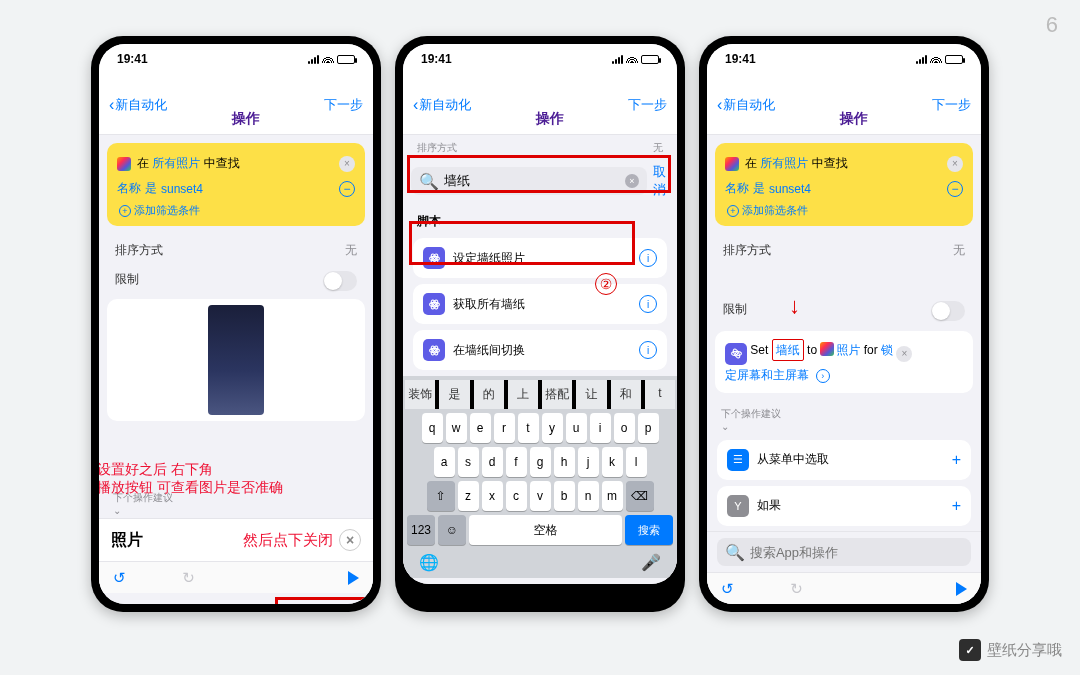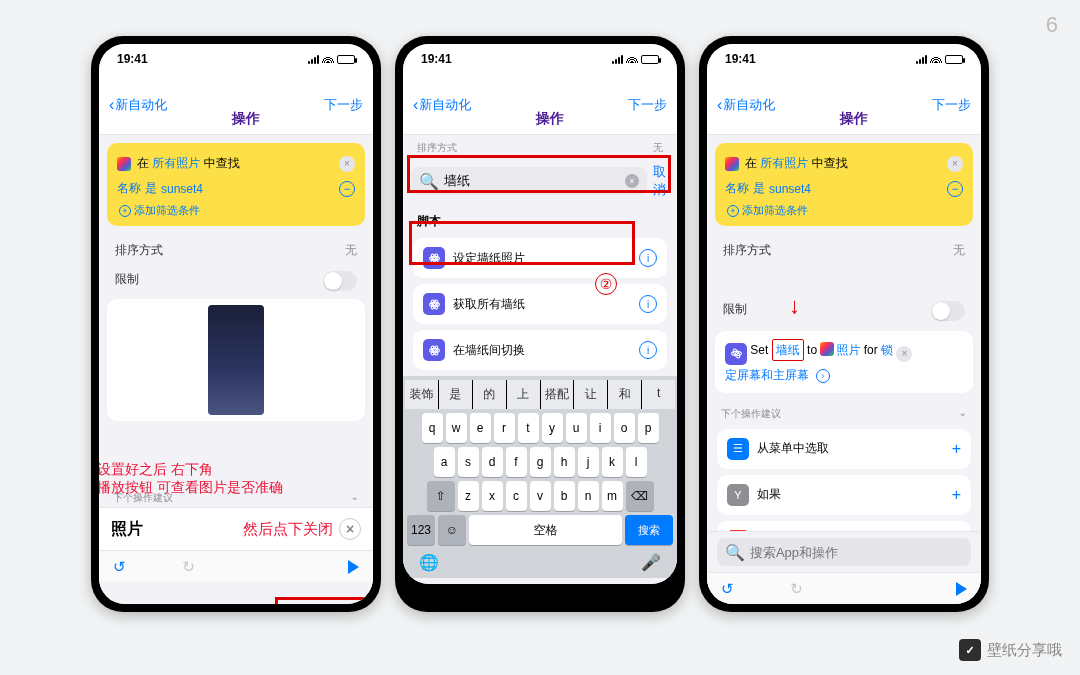--- a/index.html
+++ b/index.html
@@ -119,34 +119,34 @@
   .appicon.red{ background:#ff3b30;}
   .appicon svg { width:13px; height:13px;}
   .info { margin-left:auto; width:18px;height:18px;border-radius:50%;border:1.2px solid #007aff;color:#007aff;display:flex;align-items:center;justify-content:center;font-size:10px;}
   .plusblue { margin-left:auto; color:#007aff; font-size:16px; }
 
   .redbox { position:absolute; border:3px solid #d00; pointer-events:none;}
   .rednum { position:absolute; width:22px;height:22px;border-radius:50%;border:1.5px solid #d00;color:#d00;display:flex;align-items:center;justify-content:center;font-size:14px;font-weight:500;}
 
   .keyboard { background:#d1d4d9; padding:4px 2px 6px; margin-top:auto;}
   .predrow { display:flex; background:#e8eaed; font-size:12px;}
-  .pred { flex:1; text-align:center; padding:6px 0; border-right:1px solid #000000; color:#333;}
+  .pred { flex:1; text-align:center; padding:6px 0; border-right:4px solid #000000; color:#333;}
   .pred:last-child{border:none;}
   .krow { display:flex; justify-content:center; gap:3px; margin:4px 2px;}
   .key { background:#fff; border-radius:4px; min-width:21px; height:30px; display:flex;align-items:center;justify-content:center; font-size:12px; box-shadow:0 1px 0 rgba(0,0,0,.25); color:#000;}
   .key.wide { min-width:28px; background:#adb2bb;}
   .key.space { flex:1; }
   .key.search { background:#007aff; color:#fff; min-width:48px; font-size:11px;}
   .kbtm { display:flex; align-items:center; justify-content:space-between; padding:4px 14px 0; color:#50555c; font-size:16px;}
 
   .actioncard { margin:6px 8px; background:#fff; border-radius:10px; padding:8px 10px; font-size:12px; line-height:1.7;}
   .tokenbox { display:inline-block; border:1.5px solid #d00; padding:0 3px; color:#007aff; border-radius:2px;}
   .chevcirc{display:inline-flex;width:14px;height:14px;border-radius:50%;border:1px solid #007aff;color:#007aff;align-items:center;justify-content:center;font-size:9px;}
 
-  .subhead { font-size:10px; color:#8e8e93; padding:8px 14px 2px; display:flex; justify-content:space-between;}
+  .subhead { font-size:10px; color:#8e8e93; padding:8px 14px 2px; display:flex; justify-content:space-between;flex-direction:column;}
 
   .bottomsearch { background:#f2f2f7; border-top:1px solid #e5e5ea; padding:6px 10px;}
   .bottomsearch .searchbox{ background:#e5e5ea;}
 
   .arrowdown { position:absolute; color:#d00; font-size:22px;}
   .redanno { position:absolute; color:#d00; font-size:10px; line-height:1.3;}
 
   .wm { position:absolute; right:18px; bottom:14px; display:flex; align-items:center; gap:6px; color:#888; font-size:15px;}
   .wmicon{width:22px;height:22px;border-radius:4px;background:#2e2e2e;color:#fff;display:flex;align-items:center;justify-content:center;font-size:11px;font-weight:bold;}
 

